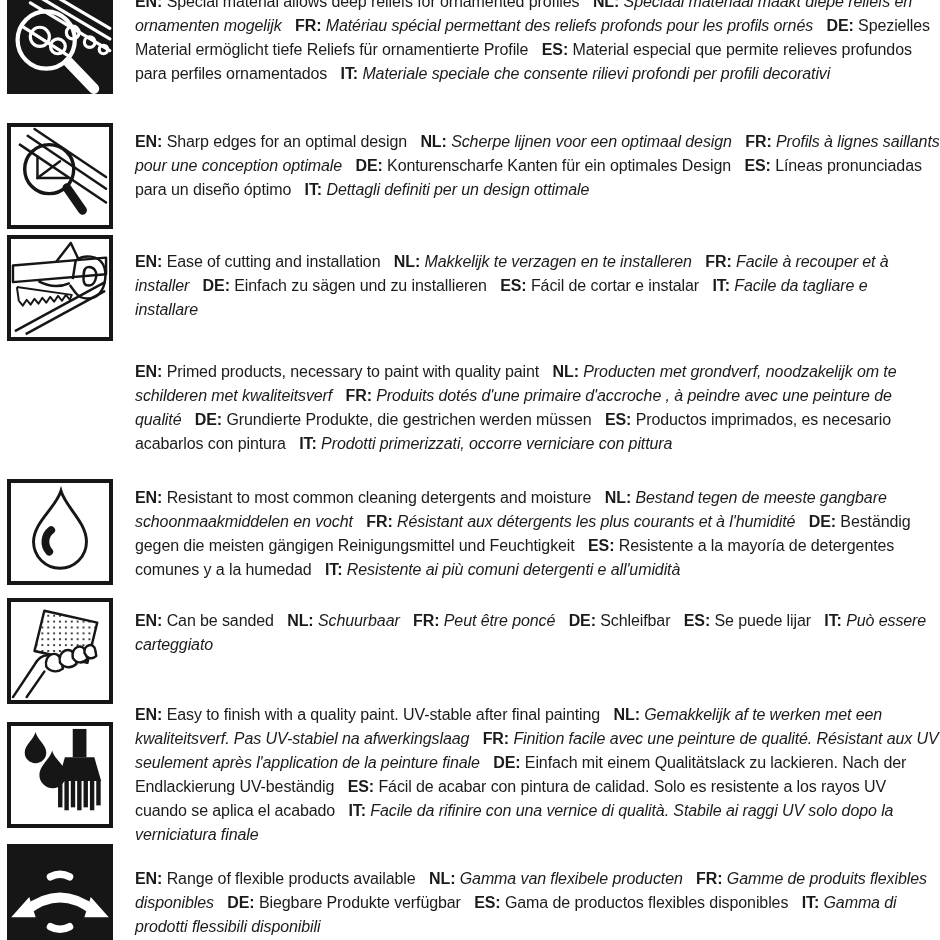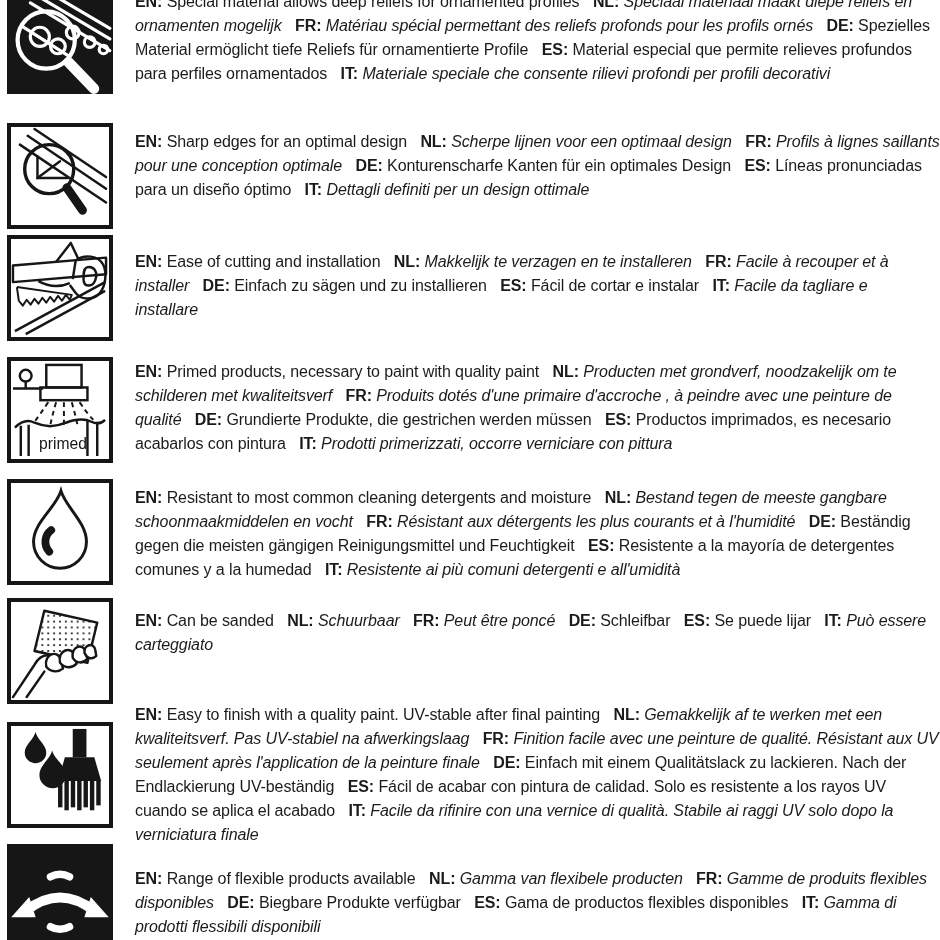--- a/index.html
+++ b/index.html
@@ -68,42 +68,20 @@
       <path d="M4,94 L96,44"></path>
           <path d="M15,97 L96,53"></path>
       <path d="M28,43 Q44,52 60,45"></path>
       <path d="M63,41 L66,22 C75,15 89,17 94,26 C98,34 97,48 90,56 C83,63 71,62 66,55 L60,47"></path>
       <path d="M77,29 C85,27 89,34 86,42 C83,50 74,49 74,41 C74,35 74,31 77,29"></path>
     </g>
     <polyline stroke="#161616" fill="#fff" stroke-width="2" stroke-linejoin="round" points="6,49 62,57 60,62 56,57 52,63 48,58 44,64 40,59 36,65 32,60 28,66 24,61 20,67 16,62 12,68 8,63 6,49"></polyline>
   </svg>
     </div>
     <div class="textblock" style="top: 250px;"><span class="entry"><b class="lab">EN</b> <span class="val">Ease of cutting and installation</span></span> <span class="entry"><b class="lab">NL</b> <span class="val it">Makkelijk te verzagen en te installeren</span></span> <span class="entry"><b class="lab">FR</b> <span class="val it">Facile à recouper et à installer</span></span> <span class="entry"><b class="lab">DE</b> <span class="val">Einfach zu sägen und zu installieren</span></span> <span class="entry"><b class="lab">ES</b> <span class="val">Fácil de cortar e instalar</span></span> <span class="entry"><b class="lab">IT</b> <span class="val it">Facile da tagliare e installare</span></span> </div>
-    <div class="icon outline" style="top: 357px;">
-      <svg viewBox="0 0 100 100">
-    <g stroke="#161616" fill="none" stroke-width="2.5">
-      <circle cx="15" cy="15" r="6"></circle>
-      <path d="M15,21 L15,28 M2,28 L33,28"></path>
-      <rect x="36" y="4" width="36" height="23"></rect>
-      <rect x="30" y="27" width="48" height="13"></rect>
-    </g>
-    <g stroke="#161616" fill="none" stroke-width="2" stroke-dasharray="5,4">
-      <path d="M38,42 Q30,54 24,62"></path>
-          <path d="M46,42 Q42,56 40,66"></path>
-      <path d="M54,42 L54,68"></path>
-          <path d="M62,42 Q66,56 68,66"></path>
-          <path d="M70,42 Q78,54 84,60"></path>
-    </g>
-    <g stroke="#161616" fill="none" stroke-width="2.5">
-      <path d="M4,68 Q14,58 24,63 Q40,70 56,63 Q72,57 82,62 Q90,66 96,60"></path>
-      <path d="M10,66 L10,97 M18,65 L18,97 M78,61 L78,97 M88,62 L88,97"></path>
-    </g>
-    <text x="53" y="90" text-anchor="middle" font-size="16" fill="#161616" font-family="Liberation Sans, sans-serif">primed</text>
-  </svg>
-    </div>
     <div class="textblock" style="top: 360px;"><span class="entry"><b class="lab">EN</b> <span class="val">Primed products, necessary to paint with quality paint</span></span> <span class="entry"><b class="lab">NL</b> <span class="val it">Producten met grondverf, noodzakelijk om te schilderen met kwaliteitsverf</span></span> <span class="entry"><b class="lab">FR</b> <span class="val it">Produits dotés d'une primaire d'accroche , à peindre avec une peinture de qualité</span></span> <span class="entry"><b class="lab">DE</b> <span class="val">Grundierte Produkte, die gestrichen werden müssen</span></span> <span class="entry"><b class="lab">ES</b> <span class="val">Productos imprimados, es necesario acabarlos con pintura</span></span> <span class="entry"><b class="lab">IT</b> <span class="val it">Prodotti primerizzati, occorre verniciare con pittura</span></span> </div>
     <div class="icon outline" style="top: 479px;">
       <svg viewBox="0 0 100 100">
     <path d="M51,8 C46,25 23,40 23,60 a27,27 0 0 0 54,0 C77,40 56,25 51,8 Z" fill="none" stroke="#161616" stroke-width="3"></path>
     <path d="M41,48 a15,15 0 0 0 -2,22" stroke="#161616" stroke-width="8" fill="none" stroke-linecap="round"></path>
   </svg>
     </div>
     <div class="textblock" style="top: 486px;"><span class="entry"><b class="lab">EN</b> <span class="val">Resistant to most common cleaning detergents and moisture</span></span> <span class="entry"><b class="lab">NL</b> <span class="val it">Bestand tegen de meeste gangbare schoonmaakmiddelen en vocht</span></span> <span class="entry"><b class="lab">FR</b> <span class="val it">Résistant aux détergents les plus courants et à l'humidité</span></span> <span class="entry"><b class="lab">DE</b> <span class="val">Beständig gegen die meisten gängigen Reinigungsmittel und Feuchtigkeit</span></span> <span class="entry"><b class="lab">ES</b> <span class="val">Resistente a la mayoría de detergentes comunes y a la humedad</span></span> <span class="entry"><b class="lab">IT</b> <span class="val it">Resistente ai più comuni detergenti e all'umidità</span></span> </div>
     <div class="icon outline" style="top: 598px;">
       <svg viewBox="0 0 100 100">

